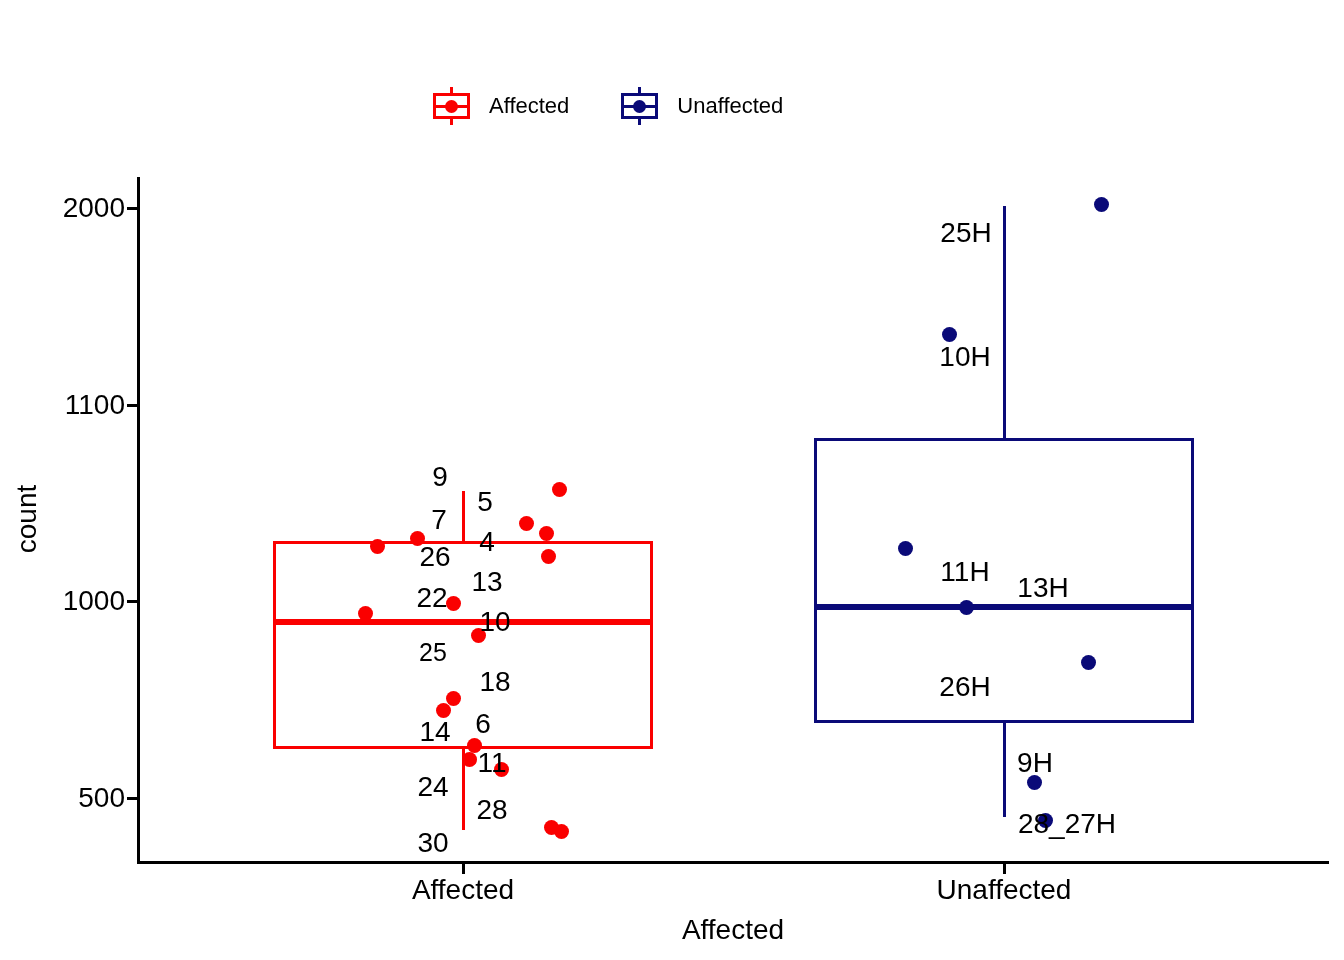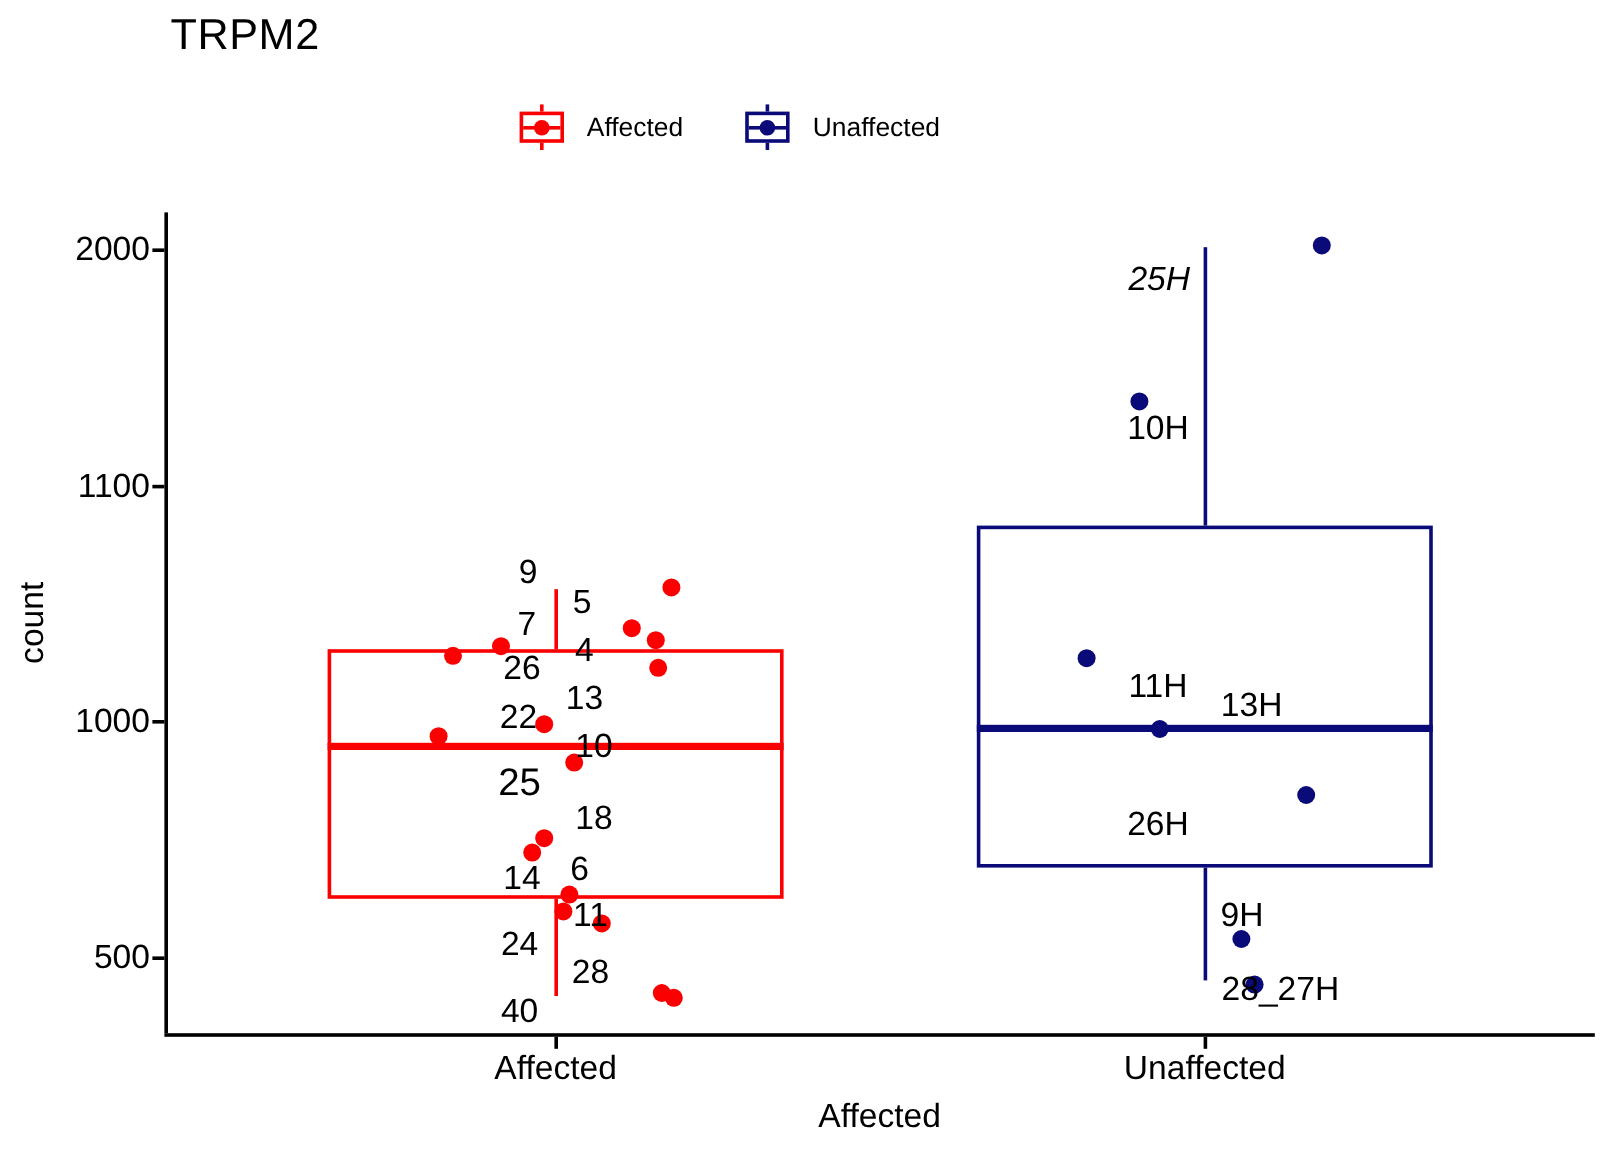--- a/index.html
+++ b/index.html
@@ -27,21 +27,20 @@
     transform:translate(-50%,-50%);white-space:nowrap;
   }
   #plot{position:absolute;left:0;top:0;width:100%;height:100%;}
   #plot div{position:absolute;}
 </style>
 </head>
 <body>
 
 <div class="canvas">
 
-  <div class="chart-title">TRPM2</div>
 
   <div class="legend">
     <span class="legend-item legend-item-affected">
       <span class="key" style="border-color: rgb(250, 0, 0);">
         <span class="stub-t" style="background: rgb(250, 0, 0);"></span>
         <span class="stub-b" style="background: rgb(250, 0, 0);"></span>
         <span class="med" style="background: rgb(250, 0, 0);"></span>
         <span class="dot" style="background: rgb(250, 0, 0);"></span>
       </span>
       <span class="legend-label">Affected</span>
@@ -96,40 +95,40 @@
       <div style="left: 544px; top: 820px; width: 15px; height: 15px; border-radius: 50%; background: rgb(250, 0, 0);"></div>
       <div style="left: 554px; top: 824px; width: 15px; height: 15px; border-radius: 50%; background: rgb(250, 0, 0);"></div>
       <div style="left: 440px; top: 477px; transform: translate(-50%, -50%); font-size: 28px; white-space: nowrap;">9</div>
       <div style="left: 485px; top: 502px; transform: translate(-50%, -50%); font-size: 28px; white-space: nowrap;">5</div>
       <div style="left: 439px; top: 520px; transform: translate(-50%, -50%); font-size: 28px; white-space: nowrap;">7</div>
       <div style="left: 487px; top: 542px; transform: translate(-50%, -50%); font-size: 28px; white-space: nowrap;">4</div>
       <div style="left: 435px; top: 557px; transform: translate(-50%, -50%); font-size: 28px; white-space: nowrap;">26</div>
       <div style="left: 487px; top: 582px; transform: translate(-50%, -50%); font-size: 28px; white-space: nowrap;">13</div>
       <div style="left: 432px; top: 598px; transform: translate(-50%, -50%); font-size: 28px; white-space: nowrap;">22</div>
       <div style="left: 495px; top: 622px; transform: translate(-50%, -50%); font-size: 28px; white-space: nowrap;">10</div>
-      <div style="left: 433px; top: 652px; transform: translate(-50%, -50%); font-size: 32px; white-space: nowrap;">25</div>
+      <div style="left: 433px; top: 652px; transform: translate(-50%, -50%); font-size: 25px; white-space: nowrap;">25</div>
       <div style="left: 495px; top: 682px; transform: translate(-50%, -50%); font-size: 28px; white-space: nowrap;">18</div>
       <div style="left: 483px; top: 724px; transform: translate(-50%, -50%); font-size: 28px; white-space: nowrap;">6</div>
       <div style="left: 435px; top: 732px; transform: translate(-50%, -50%); font-size: 28px; white-space: nowrap;">14</div>
       <div style="left: 492px; top: 763px; transform: translate(-50%, -50%); font-size: 28px; white-space: nowrap;">11</div>
       <div style="left: 433px; top: 787px; transform: translate(-50%, -50%); font-size: 28px; white-space: nowrap;">24</div>
       <div style="left: 492px; top: 810px; transform: translate(-50%, -50%); font-size: 28px; white-space: nowrap;">28</div>
-      <div style="left: 433px; top: 843px; transform: translate(-50%, -50%); font-size: 28px; white-space: nowrap;">40</div>
+      <div style="left: 433px; top: 843px; transform: translate(-50%, -50%); font-size: 28px; white-space: nowrap;">30</div>
       <div style="left: 1003px; top: 206px; width: 3px; height: 233px; background: rgb(10, 10, 120);"></div>
       <div style="left: 1003px; top: 721px; width: 3px; height: 96px; background: rgb(10, 10, 120);"></div>
       <div style="left: 814px; top: 438px; width: 380px; height: 285px; border: 3px solid rgb(10, 10, 120); background: rgb(255, 255, 255); box-sizing: border-box;"></div>
       <div style="left: 814px; top: 604px; width: 380px; height: 6px; background: rgb(10, 10, 120);"></div>
       <div style="left: 1094px; top: 197px; width: 15px; height: 15px; border-radius: 50%; background: rgb(10, 10, 120);"></div>
       <div style="left: 942px; top: 327px; width: 15px; height: 15px; border-radius: 50%; background: rgb(10, 10, 120);"></div>
       <div style="left: 898px; top: 541px; width: 15px; height: 15px; border-radius: 50%; background: rgb(10, 10, 120);"></div>
       <div style="left: 959px; top: 600px; width: 15px; height: 15px; border-radius: 50%; background: rgb(10, 10, 120);"></div>
       <div style="left: 1081px; top: 655px; width: 15px; height: 15px; border-radius: 50%; background: rgb(10, 10, 120);"></div>
       <div style="left: 1027px; top: 775px; width: 15px; height: 15px; border-radius: 50%; background: rgb(10, 10, 120);"></div>
       <div style="left: 1038px; top: 813px; width: 15px; height: 15px; border-radius: 50%; background: rgb(10, 10, 120);"></div>
-      <div style="left: 966px; top: 233px; transform: translate(-50%, -50%); font-size: 28px; white-space: nowrap; font-style: italic;">25H</div>
+      <div style="left: 966px; top: 233px; transform: translate(-50%, -50%); font-size: 28px; white-space: nowrap;">25H</div>
       <div style="left: 965px; top: 357px; transform: translate(-50%, -50%); font-size: 28px; white-space: nowrap; text-align: center;">10H</div>
       <div style="left: 965px; top: 572px; transform: translate(-50%, -50%); font-size: 28px; white-space: nowrap;">11H</div>
       <div style="left: 1043px; top: 588px; transform: translate(-50%, -50%); font-size: 28px; white-space: nowrap;">13H</div>
       <div style="left: 965px; top: 687px; transform: translate(-50%, -50%); font-size: 28px; white-space: nowrap;">26H</div>
       <div style="left: 1035px; top: 763px; transform: translate(-50%, -50%); font-size: 28px; white-space: nowrap;">9H</div>
       <div style="left: 1067px; top: 824px; transform: translate(-50%, -50%); font-size: 28px; white-space: nowrap;">28_27H</div>
     </div>
 
 </div>
 

